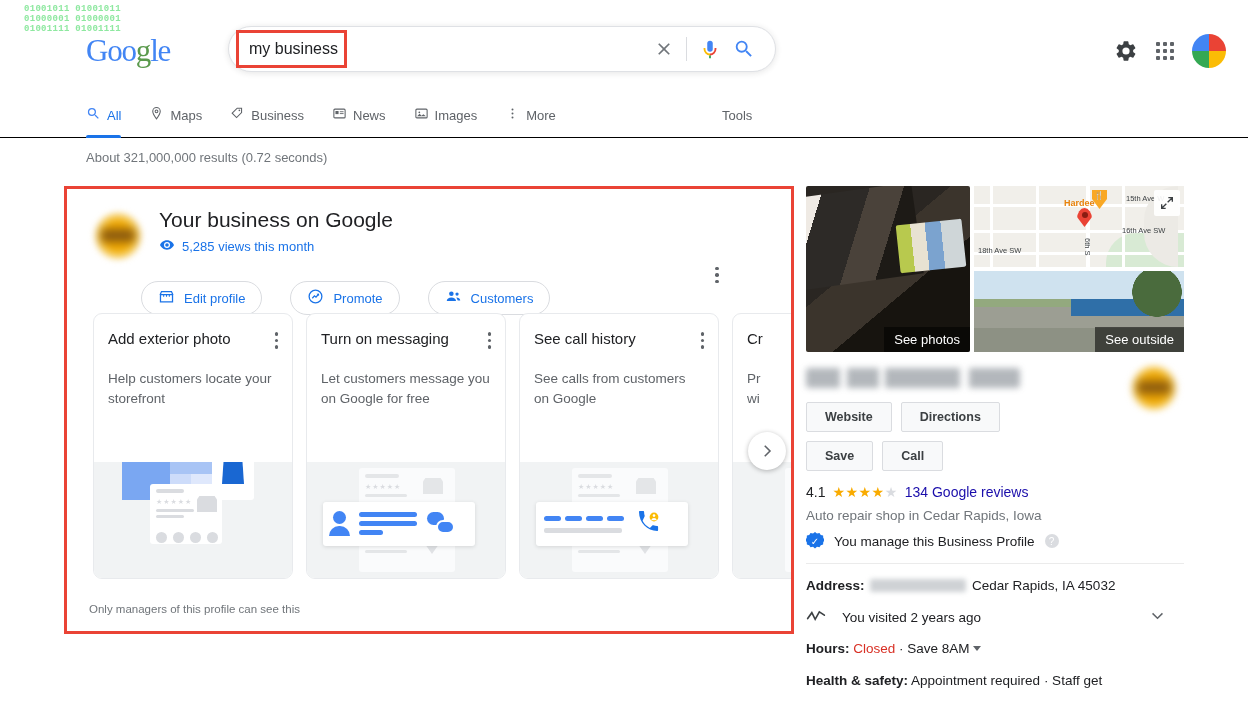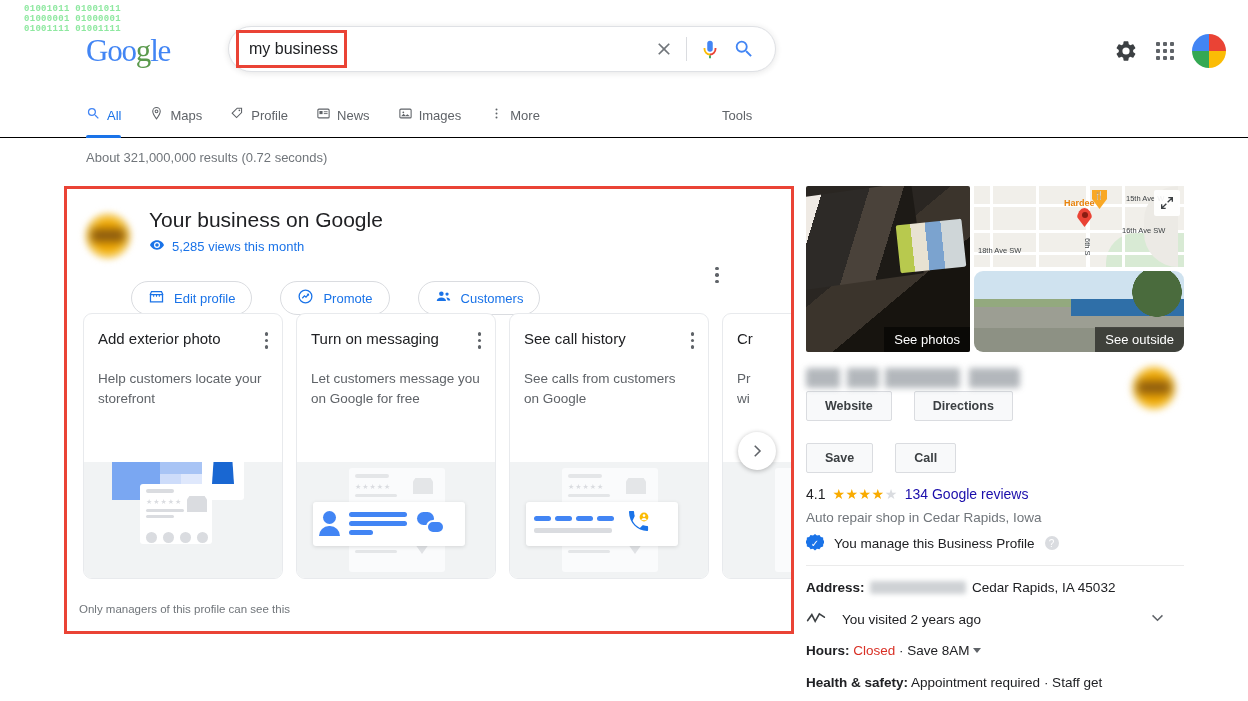--- a/index.html
+++ b/index.html
@@ -109,21 +109,21 @@
 
   
   .content { position: absolute; top: 186px; left: 0; width: 1248px; }
 
   
   .biz-hl {
     position: absolute; left: 64px; top: 0;
     width: 730px; height: 448px;
     border: 3px solid #ea4335; background: #fff;
   }
-  .biz-card { position: absolute; inset: 0; padding: 18px 8px 0 18px; overflow: hidden; }
+  .biz-card { position: absolute; inset: 0; padding: 18px 8px 0 18px; overflow: hidden; margin-left: 10px; }
 
   .biz-head { display: flex; align-items: flex-start; gap: 18px; }
   .biz-logo {
     width: 46px; height: 46px; border-radius: 50%; margin-top: 6px;
     background: radial-gradient(circle at 50% 50%, #f0a800 0 42%, #f7c84a 55%, #f2d9a0 78%, #fff 100%);
     filter: blur(3px);
     position: relative;
   }
   .biz-logo::after {
     content:""; position:absolute; left:6px; top:16px; width:34px; height:13px;
@@ -238,21 +238,20 @@
   }
   .map-expand {
     position: absolute; right: 4px; top: 4px; width: 26px; height: 26px;
     background: rgba(255,255,255,.92); border-radius: 2px;
     display: flex; align-items: center; justify-content: center; cursor: pointer;
   }
   .kp-street {
     width: 210px; height: 81px; position: relative; overflow: hidden; cursor: pointer;
     background:
       linear-gradient(#cfe2ef 0 34%, #93a97e 34% 45%, #9c9e93 45% 70%, #8d9184 70% 100%);
-    border-radius: 9px;
   }
   .kp-street::before {
     content:""; position:absolute; left:46%; top:34%; width:54%; height:22%;
     background: #2f6fa8;
   }
   .kp-street::after {
     content:""; position:absolute; right:-4px; top:-10px; width:62px; height:62px;
     background: radial-gradient(circle, #4a6b3d 0 56%, transparent 57%);
   }
   .media-lbl {
@@ -269,21 +268,21 @@
   .kp-avatar {
     position: absolute; right: 8px; top: 180px; width: 44px; height: 44px; border-radius: 50%;
     background: radial-gradient(circle at 50% 50%, #f0a800 0 44%, #f6c544 58%, #f4e0b0 82%, #fff 100%);
     filter: blur(3.5px);
   }
   .kp-avatar::after {
     content:""; position:absolute; left:5px; top:15px; width:34px; height:13px;
     background:#8a5a10; border-radius:3px; filter: blur(3px);
   }
 
-  .kp-btns { display: flex; flex-wrap: wrap; gap: 22px; margin-top: 3px; width: 260px; }
+  .kp-btns { display: flex; flex-wrap: wrap; gap: 9px; margin-top: 14px; width: 260px; }
   .kp-btn {
     height: 30px; padding: 0 18px; border: 1px solid #dadce0; background: #f8f9fa;
     font-size: 12.5px; font-weight: bold; color: #3c4043; cursor: pointer;
     display: flex; align-items: center; justify-content: center; border-radius: 2px;
   }
 
   .kp-rating { display: flex; align-items: center; gap: 7px; margin-top: 13px; font-size: 14px; color: #202124; }
   .stars { letter-spacing: .5px; font-size: 14px; }
   .star-on { color: #f9ab00; }
   .star-off { color: #dadce0; }
@@ -400,21 +399,21 @@
       <span>Maps</span>
     </div>
 
     <div class="tab">
       <span>
         <svg width="15" height="15" viewBox="0 0 24 24">
             <path fill="none" stroke="#5f6368" stroke-width="1.7" d="M3.5 11.5 11.5 3.5h7v7l-8 8z"></path>
             <circle cx="15" cy="7" r="1.3" fill="#5f6368"></circle>
           </svg>
       </span>
-      <span>Profile</span>
+      <span>Business</span>
     </div>
 
     <div class="tab">
       <span>
         <svg width="15" height="15" viewBox="0 0 24 24">
             <rect x="3" y="5" width="18" height="14" rx="1.6" fill="none" stroke="#5f6368" stroke-width="1.7"></rect>
             <rect x="5.5" y="8" width="5" height="5" fill="#5f6368"></rect>
             <rect x="12.5" y="8.5" width="6" height="1.4" fill="#5f6368"></rect>
             <rect x="12.5" y="11.5" width="6" height="1.4" fill="#5f6368"></rect>
           </svg>

